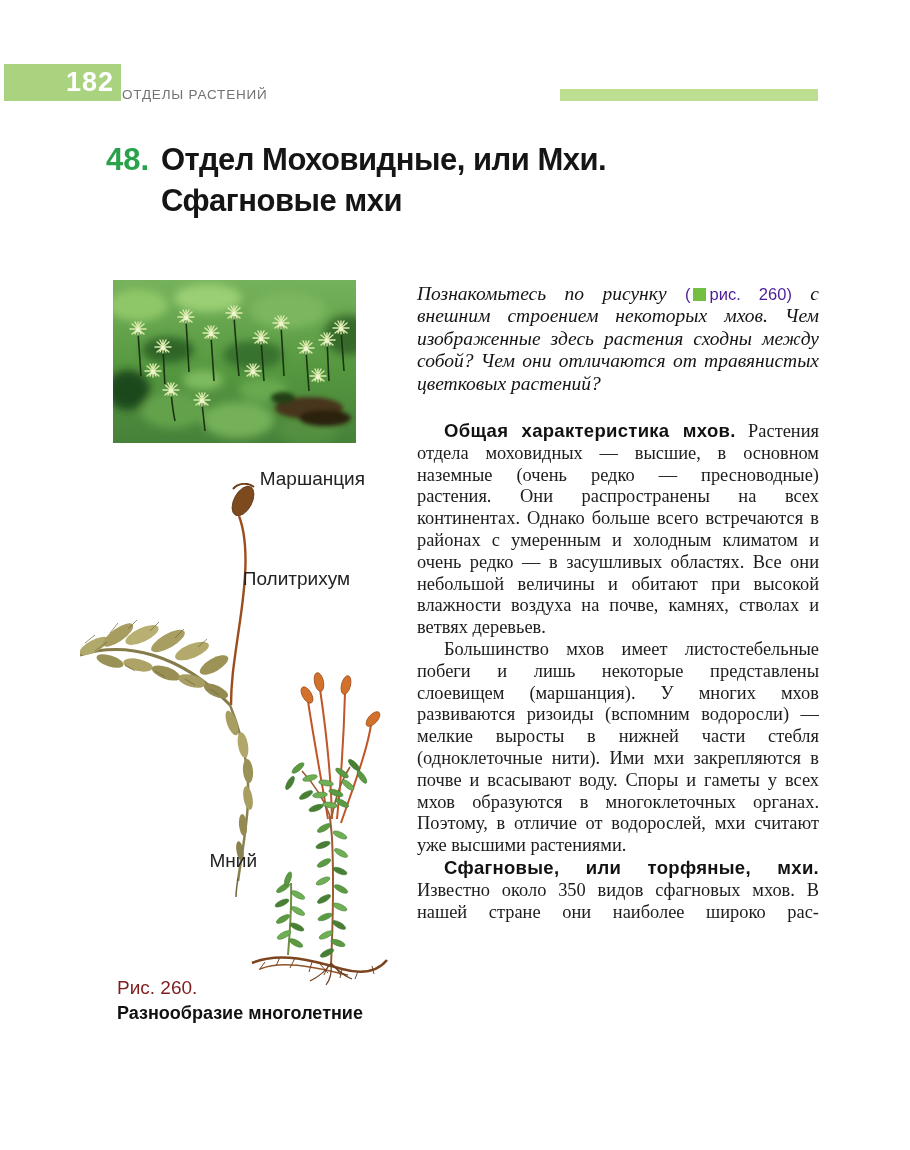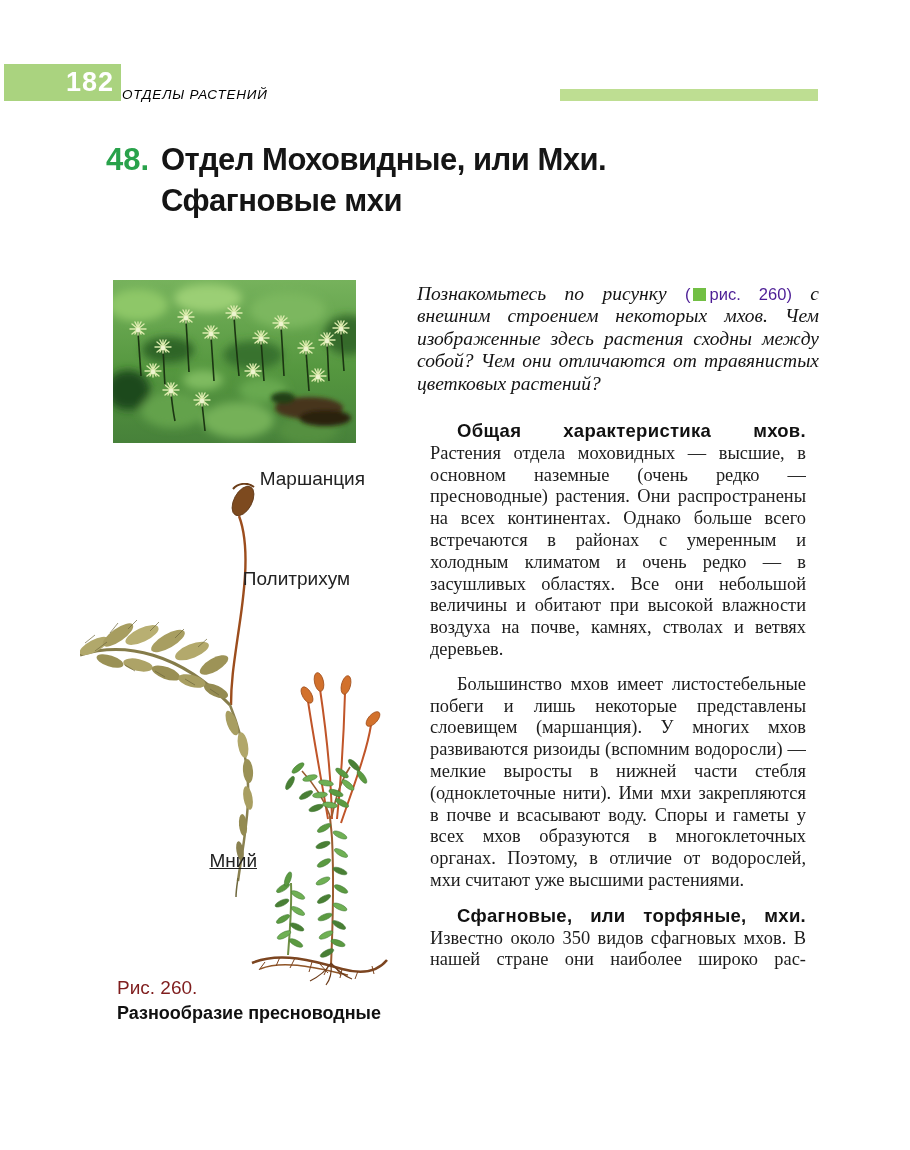--- a/index.html
+++ b/index.html
@@ -3,49 +3,49 @@
 <meta charset="utf-8">
 <style>
   html,body { margin:0; padding:0; background:#fff; }
   .page { position:relative; width:910px; height:1150px; background:#ffffff; overflow:hidden;
           font-family:"Liberation Sans", sans-serif; }
 
   
   .pagenum-bar { position:absolute; left:4px; top:64px; width:117px; height:37px;
                  background:#aad37f; box-sizing:border-box; text-align:right; padding-right:7px; }
   .pagenum-bar span { font:bold 27px/37px "Liberation Sans", sans-serif; color:#ffffff; letter-spacing:1px; }
-  .running-head { position:absolute; left:122px; top:87px; font-size:13.5px; color:#000000;
-                  letter-spacing:0.8px;font-style:italic; }
+  .running-head { position:absolute; left:122px; top:87px; font-size:13.5px; color:#737373;
+                  letter-spacing:0.8px; }
   .accent-bar { position:absolute; left:560px; top:89px; width:258px; height:12px; background:#bede92; }
 
   
   .sec-num { position:absolute; left:106px; top:139px;
              font:800 31px/41px "Liberation Sans", sans-serif; color:#29a24b; }
   .sec-title { position:absolute; left:161px; top:139px; width:640px;
                font:800 31px/41px "Liberation Sans", sans-serif; color:#151515; letter-spacing:-0.5px; }
 
   
   .photo { position:absolute; left:113px; top:280px; width:243px; height:163px; }
   .photo svg { display:block; }
   .drawing { position:absolute; left:80px; top:483px; width:330px; height:510px; }
   .lbl { position:absolute; font-size:19px; color:#222; text-align:right; }
   .lbl-march  { left:235px; top:468px; width:130px; }
   .lbl-poly   { left:218px; top:546px; width:132px;margin-top:22px; }
-  .lbl-mnium  { left:150px; top:850px; width:107px;text-decoration:underline; }
+  .lbl-mnium  { left:150px; top:850px; width:107px; }
   .caption { position:absolute; left:117px; top:977px; width:320px; }
   .cap-num { font-size:19px; color:#7f1d1d; }
   .cap-title { font-size:18px; font-weight:bold; color:#101010; margin-top:4px; }
 
   
   .text-col { position:absolute; left:417px; top:283px; width:402px; }
   .intro { margin:0 0 25px 0; font:italic 19.5px/22.4px "Liberation Serif", serif;
            color:#141414; text-align:justify; }
   .figref { font:16.5px "Liberation Sans", sans-serif; color:#4c1d95; font-style:normal; white-space:nowrap; }
   .sq { display:inline-block; width:13px; height:13px; background:#72bf44; vertical-align:-1px; margin:0 4px 0 2px; }
-  .body-p { margin:13px; font:18.4px/21.8px "Liberation Serif", serif; color:#1c1c1c;
+  .body-p { margin:0; font:18.4px/21.8px "Liberation Serif", serif; color:#1c1c1c;
             text-align:justify; text-indent:27px; hyphens:auto; }
   .body-p .lead { font:bold 18.5px/21.8px "Liberation Sans", sans-serif; letter-spacing:0.3px; color:#111; }
   .body-p.cont { text-align-last:justify; }
 </style>
 </head>
 <body>
 
 <div class="page">
 
   <div class="pagenum-bar">
@@ -257,21 +257,21 @@
         <path d="M251,480 C246,488 238,494 230,498 M251,480 C252,490 250,497 246,502 M251,480 C258,488 264,493 272,496" stroke="#6d3d1c" stroke-width="1.2" fill="none"></path>
       </g>
     </g>
   </svg>
 
   <div class="lbl lbl-poly">Политрихум</div>
   <div class="lbl lbl-mnium">Мний</div>
 
   <div class="caption">
     <div class="cap-num">Рис. 260.</div>
-    <div class="cap-title">Разнообразие пресноводные</div>
+    <div class="cap-title">Разнообразие многолетние</div>
   </div>
 
   <div class="text-col">
     <p class="intro"><span>Познакомьтесь по рисунку</span>
       <span class="figref"><span>(</span><span class="sq"></span><span>рис. 260</span><span>)</span></span>
       <span>с внешним строением некоторых мхов. Чем изображенные здесь растения сходны между собой? Чем они отличаются от травянистых цветковых растений?</span></p>
 
     <p class="body-p"><b class="lead">Общая характеристика мхов.</b> <span>Растения отдела моховидных — высшие, в основном наземные (очень редко — пресноводные) растения. Они распространены на всех континентах. Однако больше всего встречаются в районах с умеренным и холодным климатом и очень редко — в засушливых областях. Все они небольшой величины и обитают при высокой влажности воздуха на почве, камнях, стволах и ветвях деревьев.</span></p>
 
     <p class="body-p"><span>Большинство мхов имеет листостебельные побеги и лишь некоторые представлены слоевищем (маршанция). У многих мхов развиваются ризоиды (вспомним водоросли) — мелкие выросты в нижней части стебля (одноклеточные нити). Ими мхи закрепляются в почве и всасывают воду. Споры и гаметы у всех мхов образуются в многоклеточных органах. Поэтому, в отличие от водорослей, мхи считают уже высшими растениями.</span></p>

